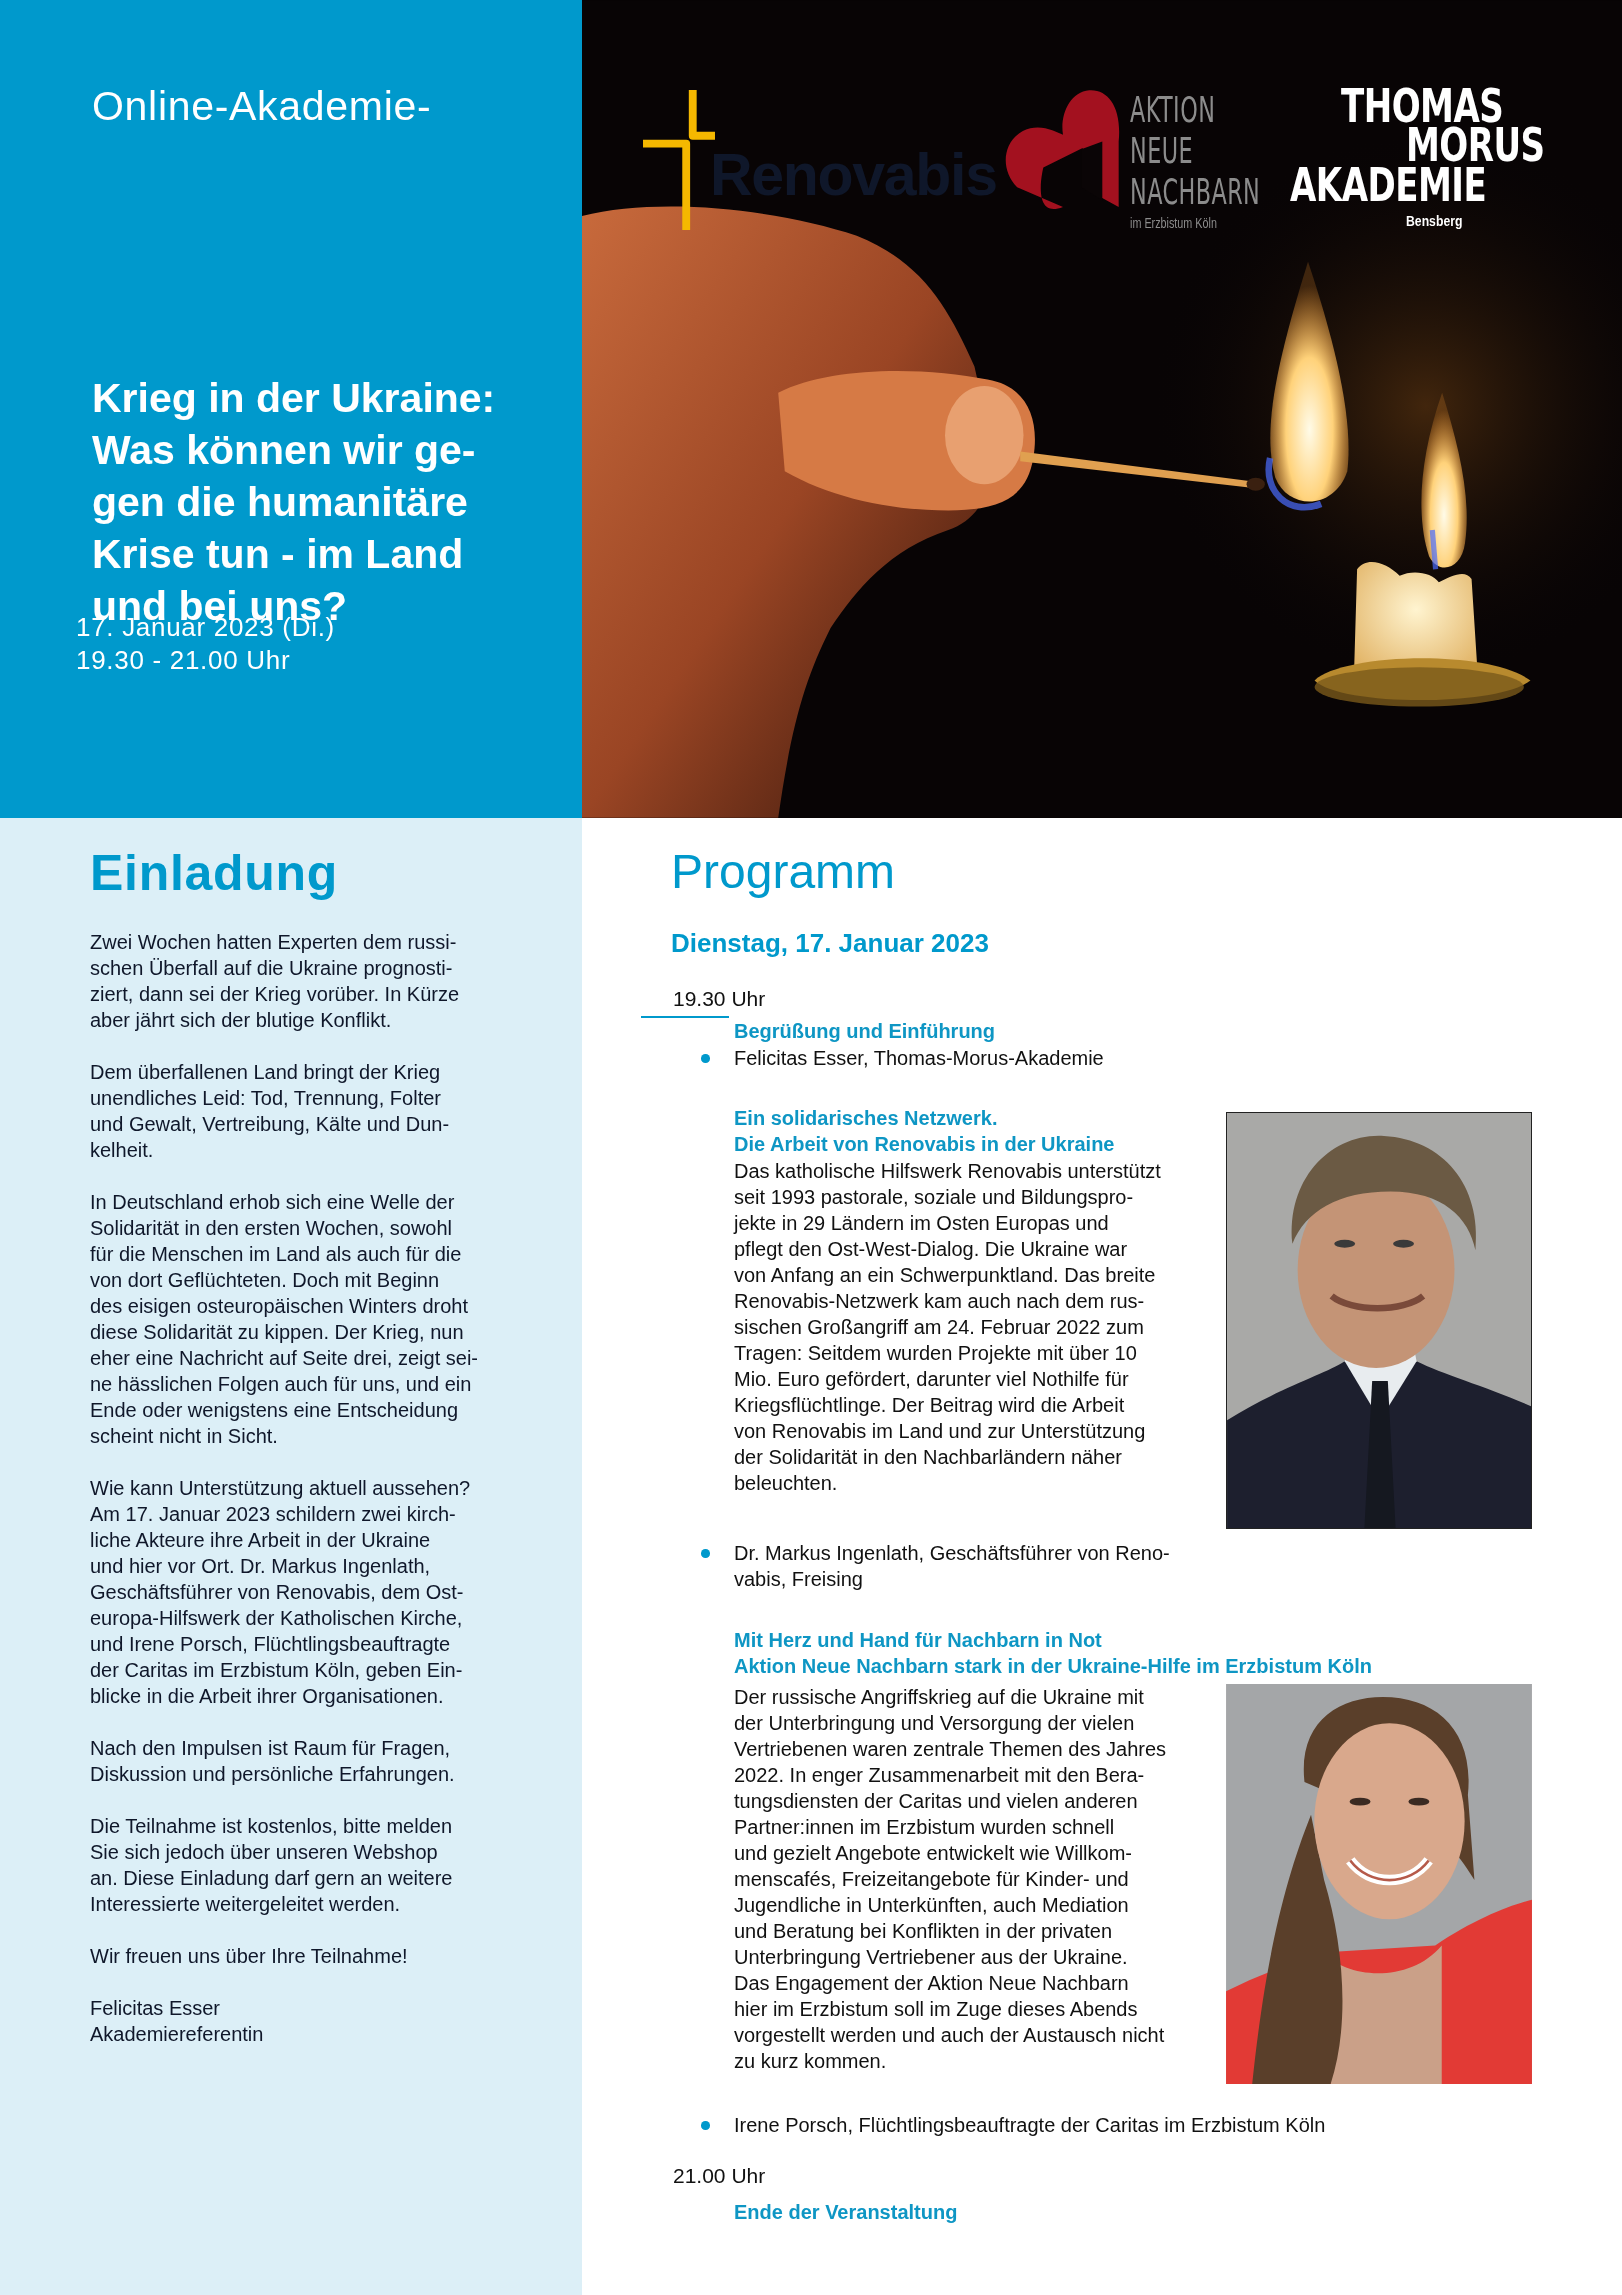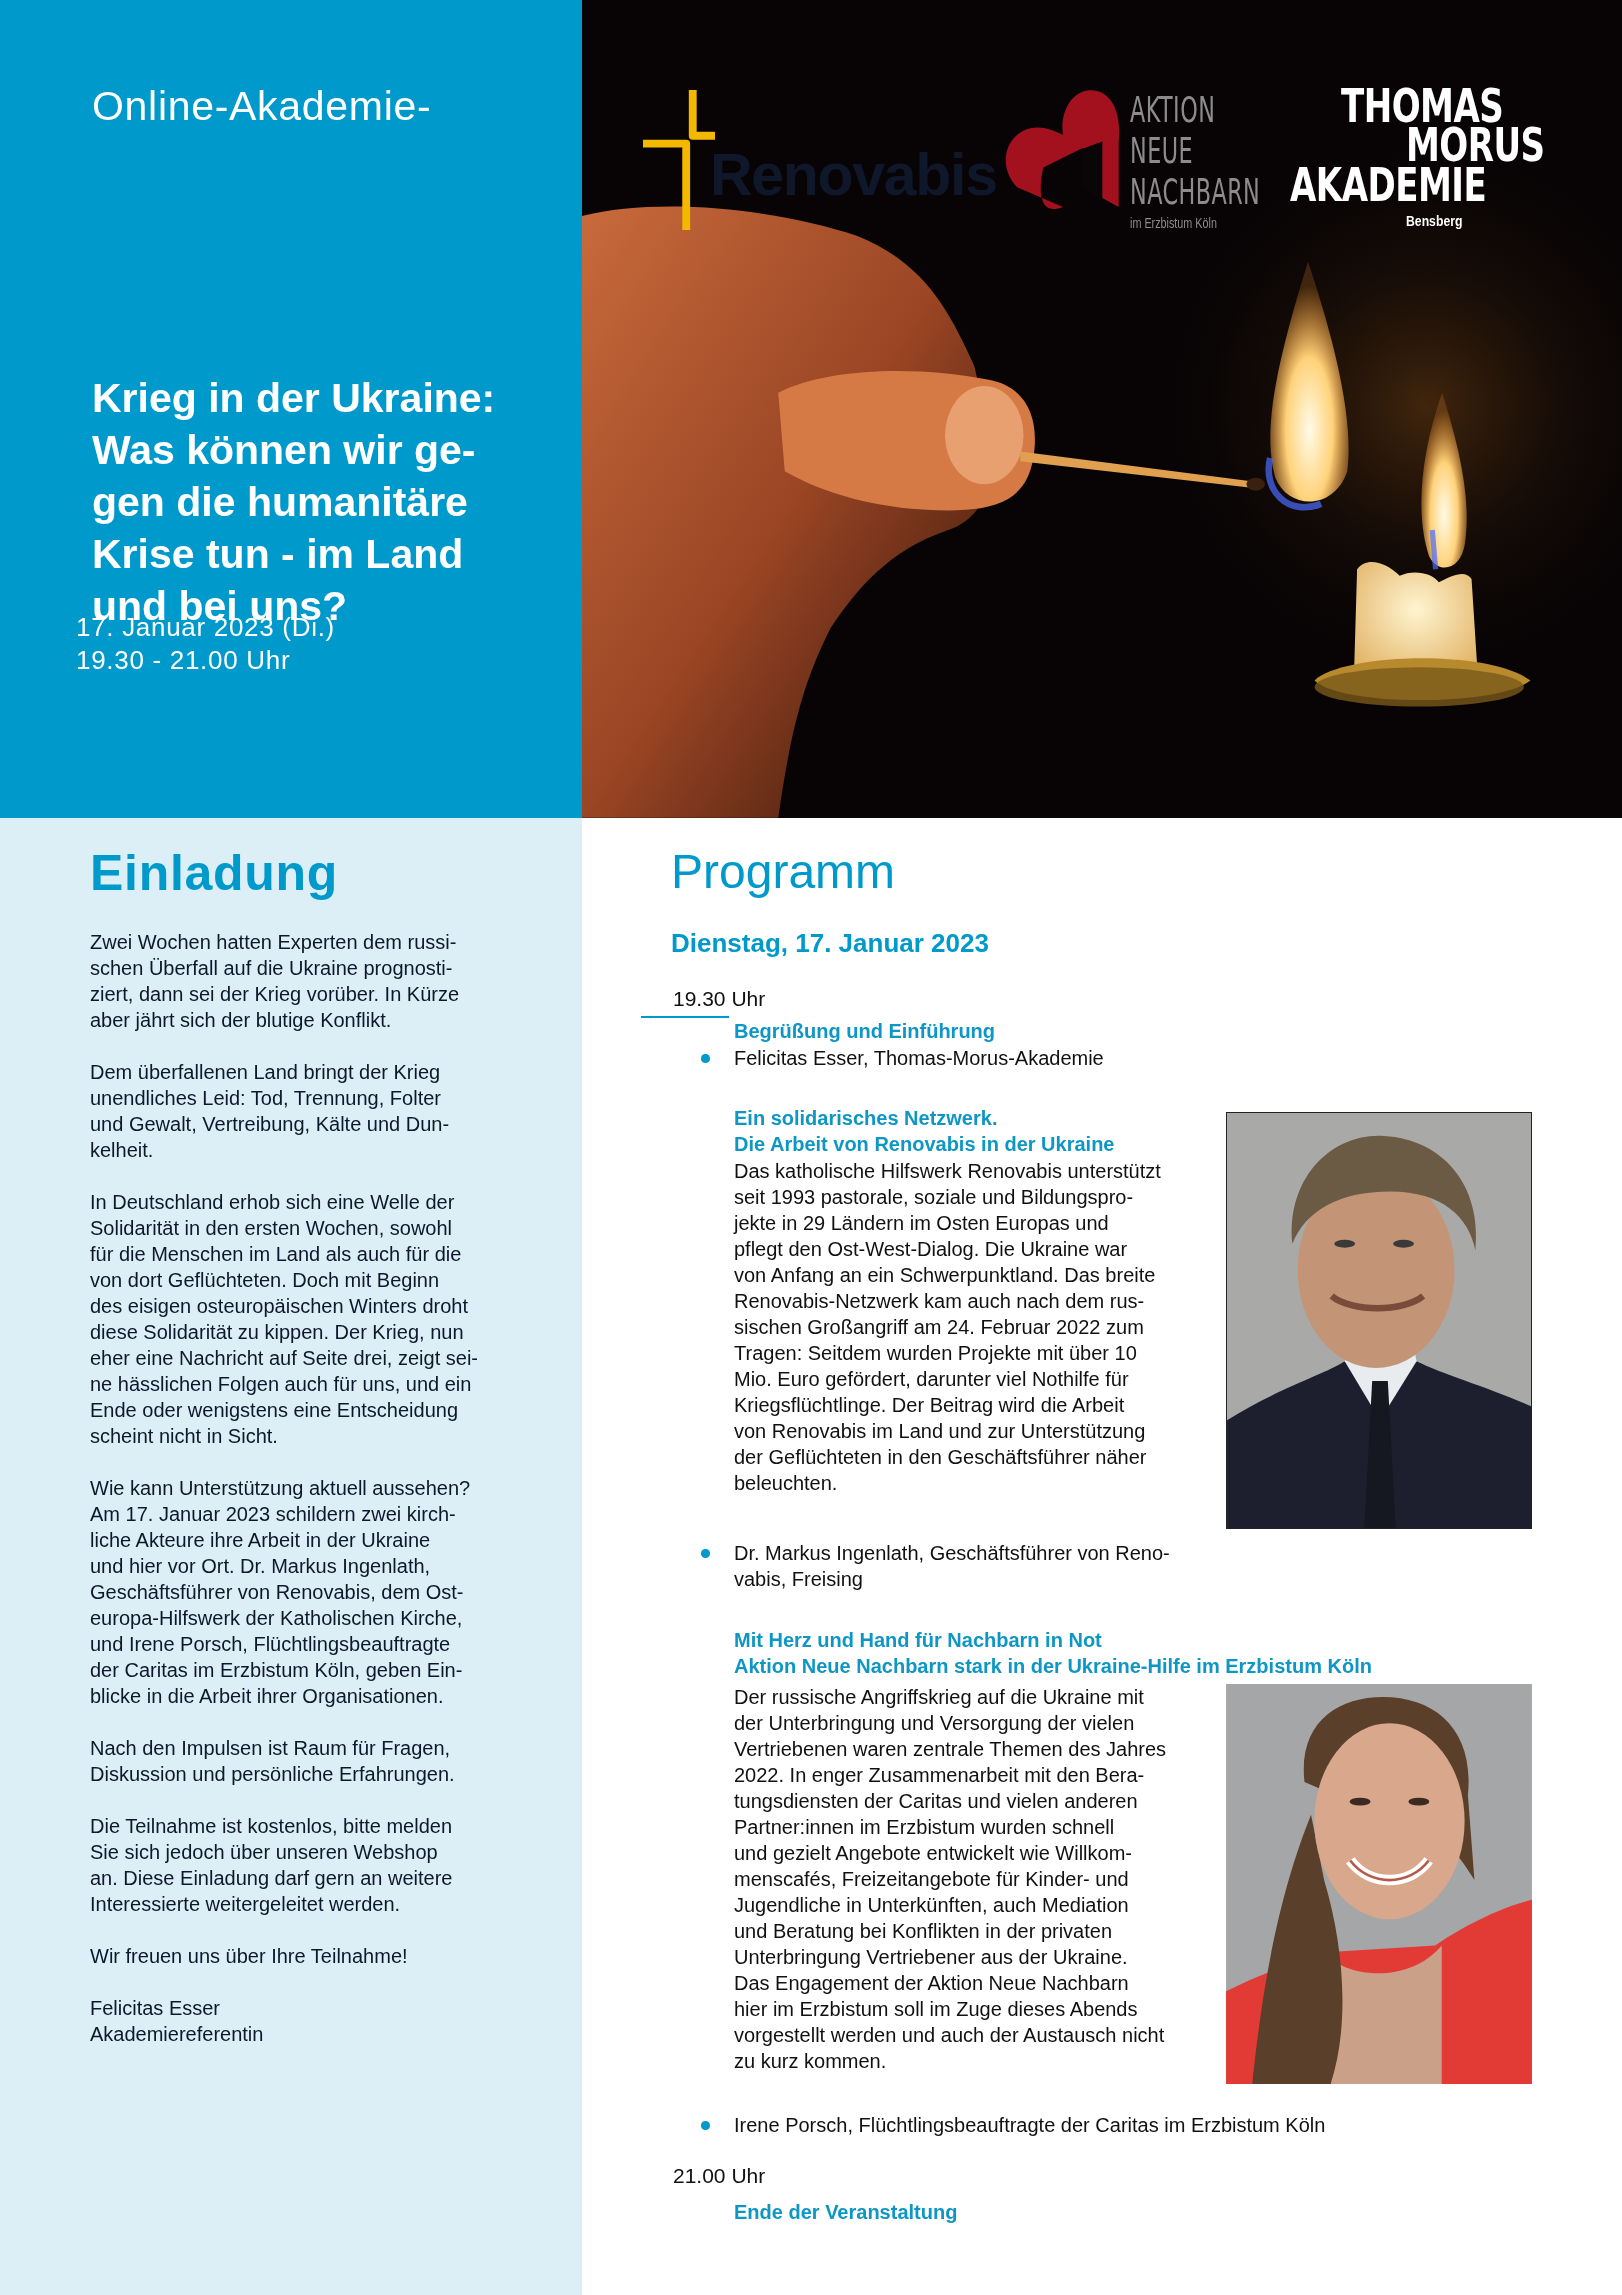--- a/index.html
+++ b/index.html
@@ -291,21 +291,21 @@
   <span>seit 1993 pastorale, soziale und Bildungspro-</span>
   <span>jekte in 29 Ländern im Osten Europas und</span>
   <span>pflegt den Ost-West-Dialog. Die Ukraine war</span>
   <span>von Anfang an ein Schwerpunktland. Das breite</span>
   <span>Renovabis-Netzwerk kam auch nach dem rus-</span>
   <span>sischen Großangriff am 24. Februar 2022 zum</span>
   <span>Tragen: Seitdem wurden Projekte mit über 10</span>
   <span>Mio. Euro gefördert, darunter viel Nothilfe für</span>
   <span>Kriegsflüchtlinge. Der Beitrag wird die Arbeit</span>
   <span>von Renovabis im Land und zur Unterstützung</span>
-  <span>der Geflüchteten in den Geschäftsführer näher</span>
+  <span>der Solidarität in den Nachbarländern näher</span>
   <span>beleuchten.</span>
 </div>
 <div class="portrait" style="top:1112px;height:417px">
   <svg width="306" height="417" viewBox="0 0 468 638">
     <rect width="468" height="638" fill="#a9a9a7"></rect>
     <path d="M0 638 L0 470 C80 420 150 400 180 380 L290 380 C330 400 400 420 468 450 L468 638 Z" fill="#1d1f2e"></path>
     <path d="M180 380 L234 470 L290 380 L280 330 L190 330 Z" fill="#e8ecef"></path>
     <path d="M222 410 L246 410 L258 638 L210 638 Z" fill="#151820"></path>
     <ellipse cx="228" cy="240" rx="120" ry="150" fill="#c49476"></ellipse>
     <path d="M100 200 C90 100 160 30 240 35 C330 40 390 110 380 210 C370 160 330 120 250 120 C170 120 120 150 100 200 Z" fill="#6b5a44"></path>

